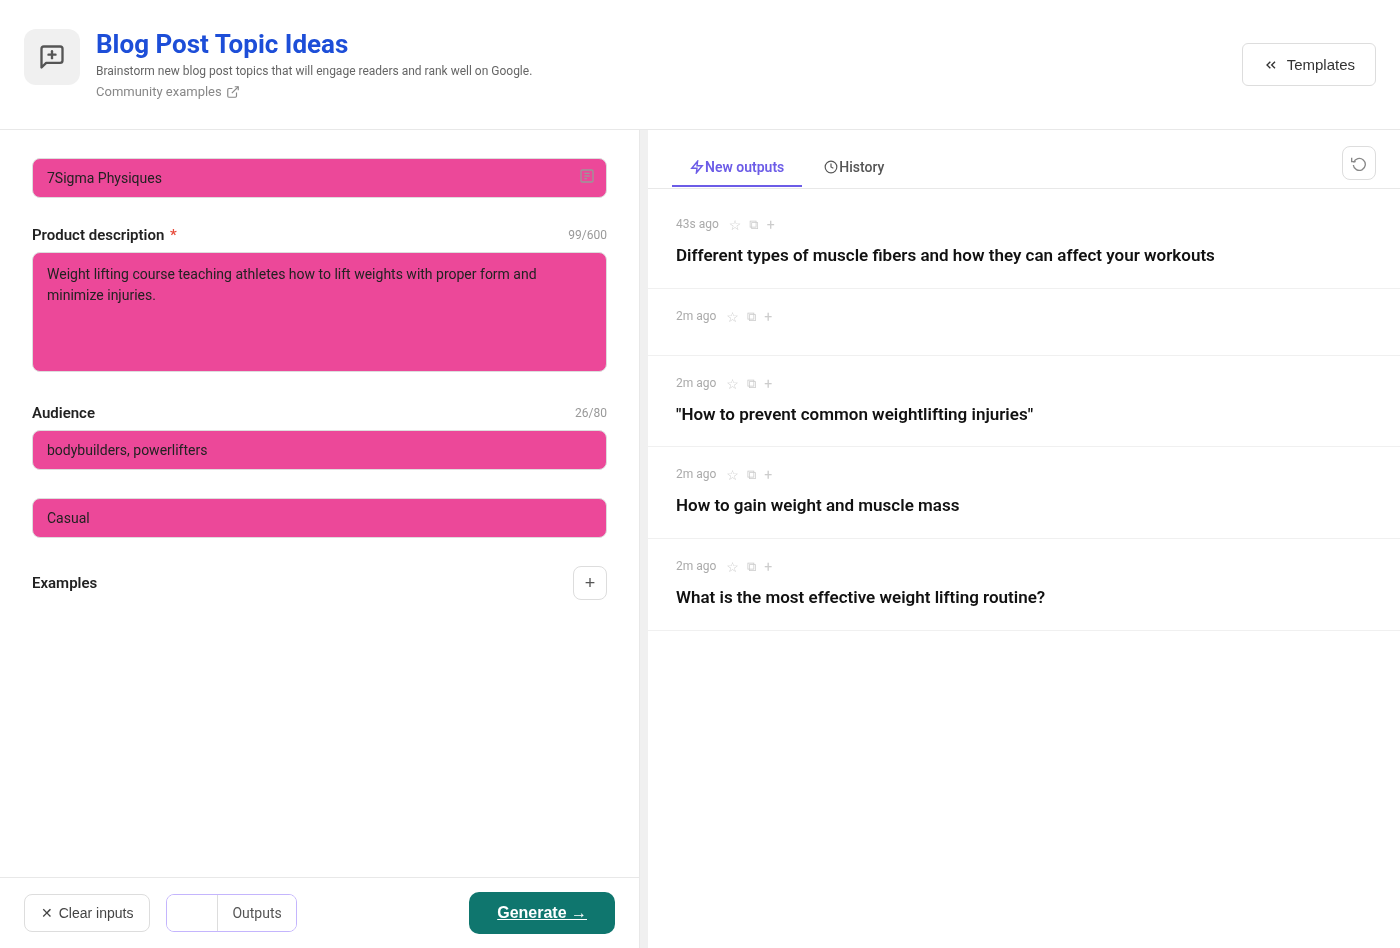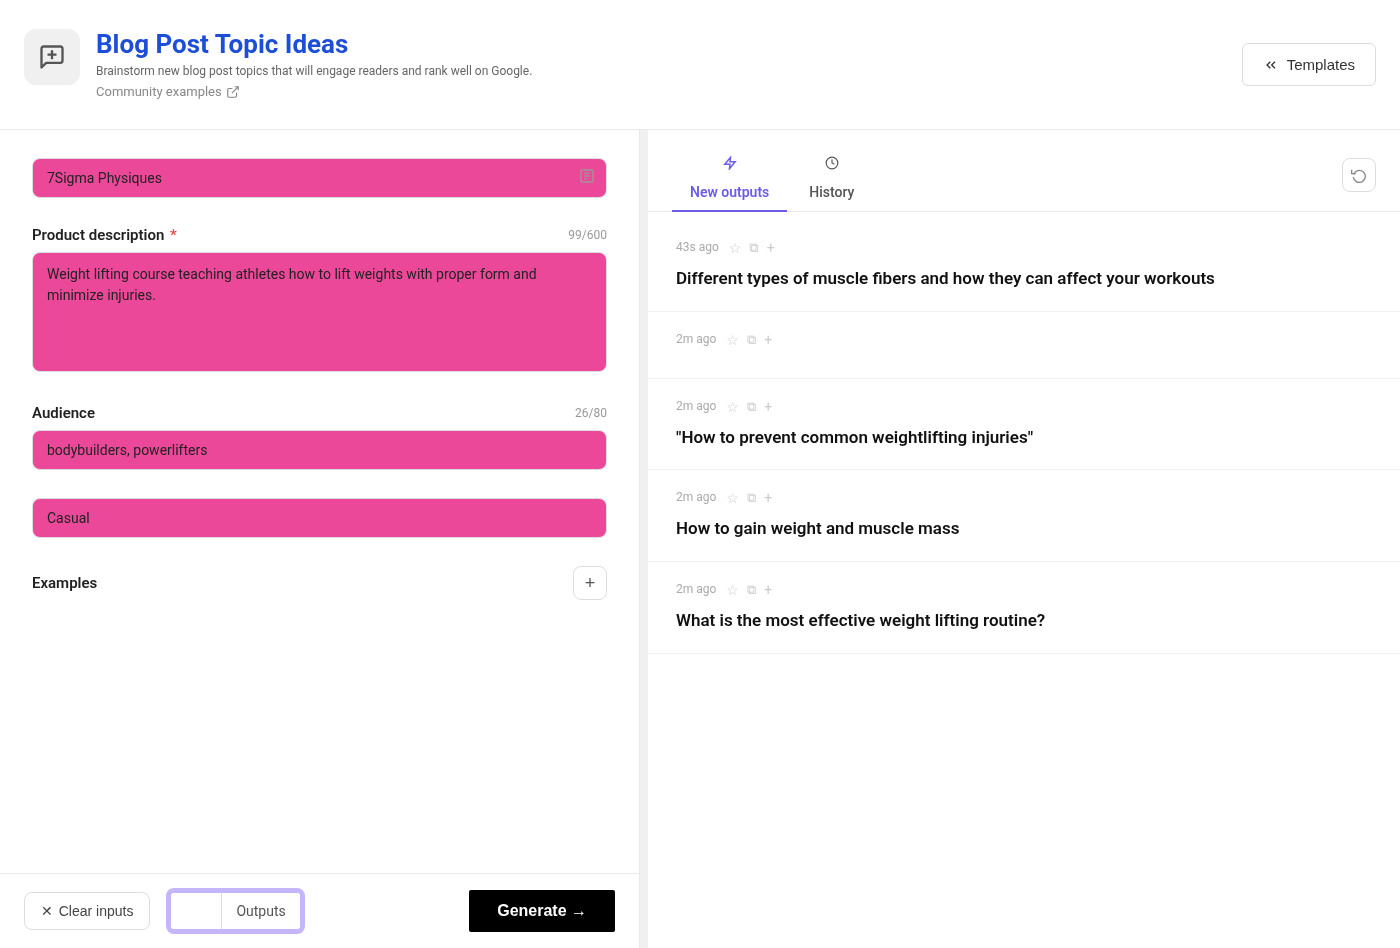--- a/index.html
+++ b/index.html
@@ -201,21 +201,21 @@
       border: 1px solid #ddd;
       border-radius: 8px;
       background: #fff;
       font-size: 14px;
       color: #444;
       cursor: pointer;
     }
     .outputs-stepper {
       display: flex;
       gap: 0;
-      border: 5px solid #c4b5fd;
+      border: 1px solid #c4b5fd;
       border-radius: 8px;
       overflow: hidden;
     }
     .outputs-value {
       padding: 10px 18px;
       font-size: 14px;
       font-weight: 600;
       background: #fff;
       border: none;
       outline: none;
@@ -228,27 +228,28 @@
       color: #555;
       background: #fff;
       border-left: 1px solid #ddd;
     }
     .generate-btn {
       display: flex;
       align-items: center;
       gap: 8px;
       padding: 12px 28px;
       border: none;
-      border-radius: 2px;
-      background: #000000;
+      border-radius: 10px;
+      background: #0f766e;
       color: #fff;
       font-size: 16px;
       font-weight: 600;
       cursor: pointer;
       margin-left: auto;
+      text-decoration: underline;
     }
 
     
     .right-panel {
       flex: 1;
       overflow-y: auto;
       background: #fff;
       display: flex;
       flex-direction: column;
     }
@@ -263,29 +264,28 @@
       border-bottom: 1px solid #e8e8e8;
       gap: 4px;
       position: sticky;
       top: 0;
       background: #fff;
       z-index: 10;
     }
     .tab-item {
       display: flex;
       align-items: center;
-      gap: 14px;
+      gap: 1px;
       padding: 10px 18px;
       font-size: 14px;
       font-weight: 500;
       cursor: pointer;
       border-bottom: 2px solid transparent;
       color: #555;
       margin-bottom: -1px;
-      flex-direction: column;
     }
     .tab-item.active {
       color: #6c5ce7;
       border-bottom: 2px solid #6c5ce7;
       font-weight: 600;
     }
     .refresh-btn {
       margin-left: auto;
       width: 34px;
       height: 34px;

